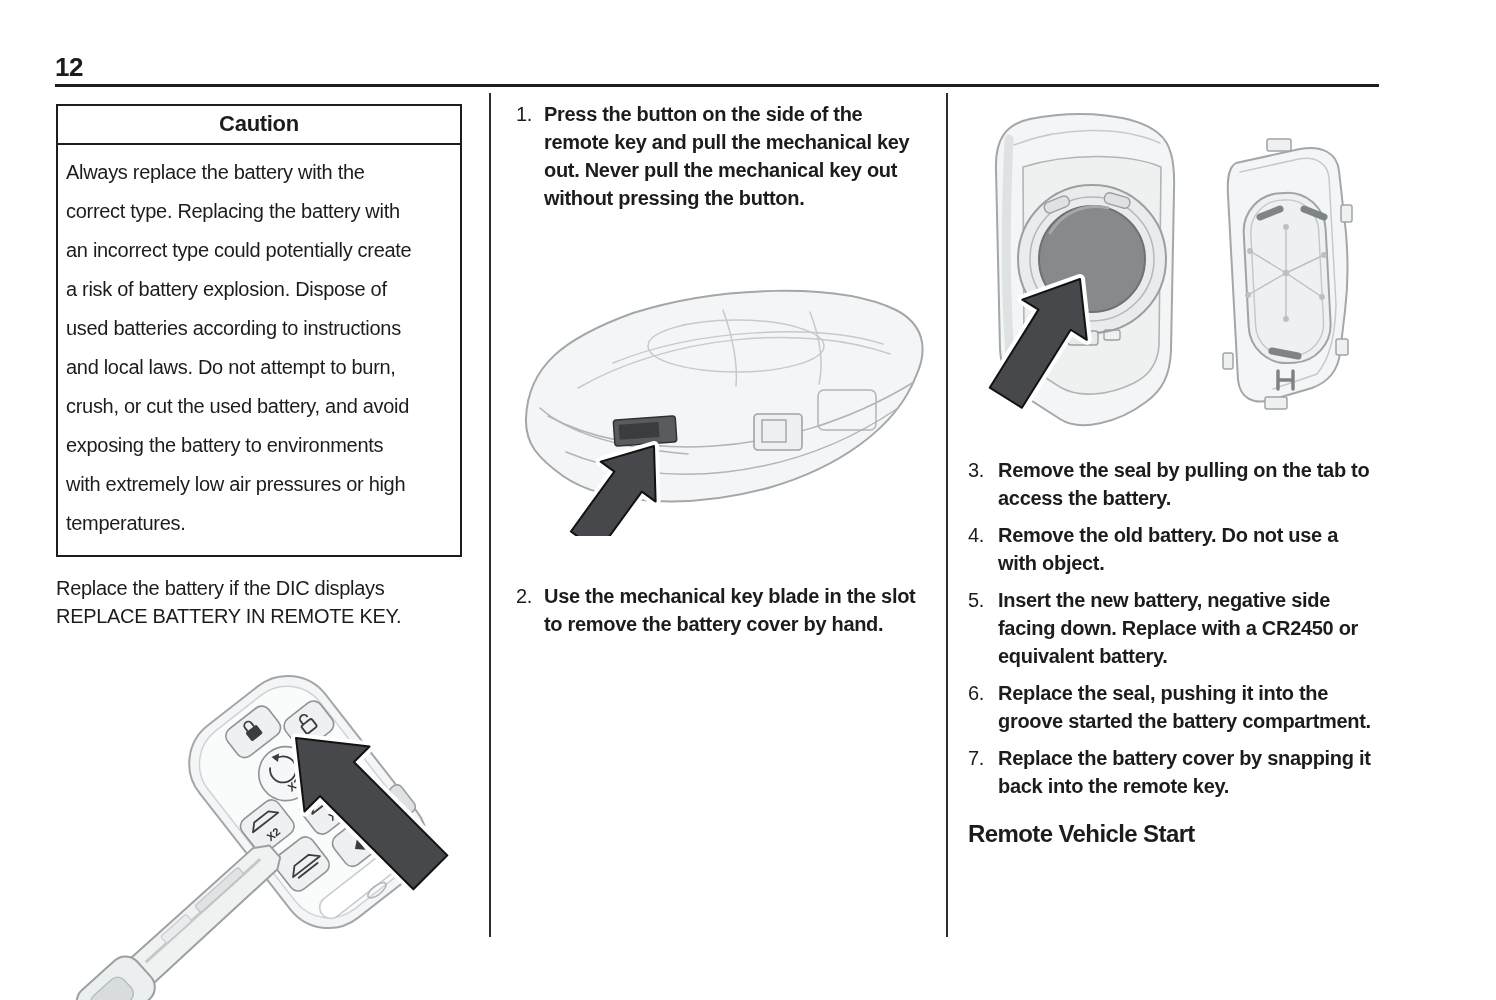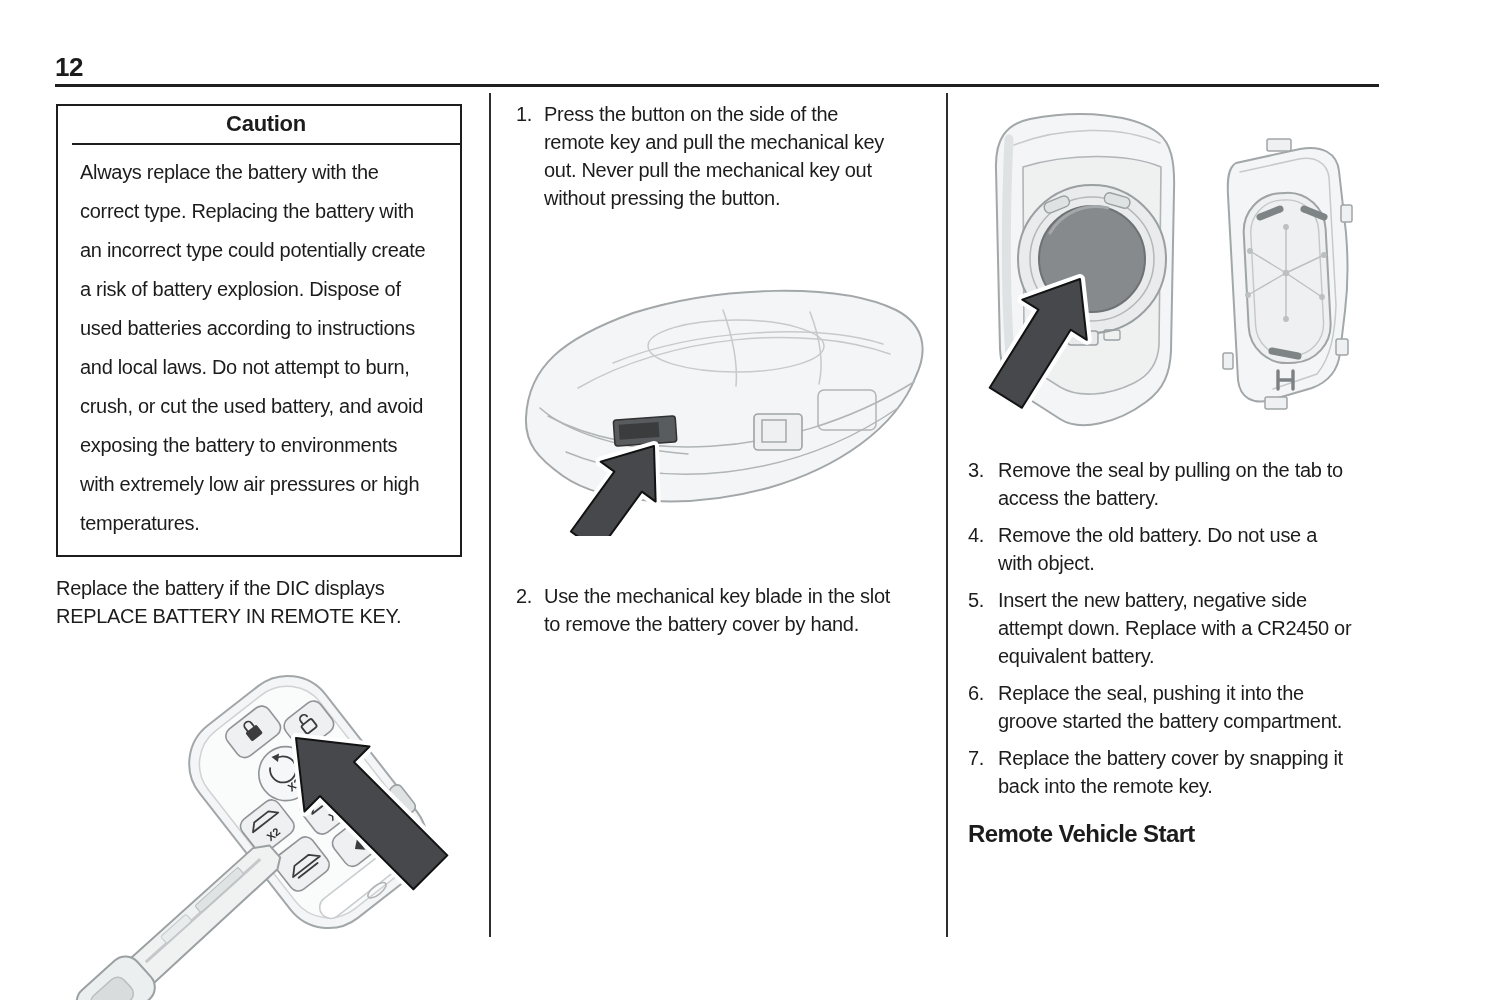--- a/index.html
+++ b/index.html
@@ -13,32 +13,32 @@
   .hdr-rule{position:absolute;left:55px;top:84px;width:1324px;height:3px;background:#1f1f1f;}
 
   
   .vdiv{position:absolute;top:93px;height:844px;width:2px;background:#2e2e2e;}
 
   
   .body-txt{font-size:20px;letter-spacing:-0.3px;line-height:28px;white-space:pre-line;}
 
   
   .col1{position:absolute;left:56px;top:104px;width:406px;}
-  .caution{border:2.5px solid #1d1d1d;padding-left:14px;}
+  .caution{border:2.5px solid #1d1d1d;}
   .caution-title{font-weight:bold;font-size:22px;text-align:center;padding:5px 0 6px;
                  border-bottom:2.5px solid #1d1d1d;letter-spacing:-0.3px;}
   .caution-body{padding:8px 6px 12px 8px;line-height:39px;}
   .dic-note{margin-top:17px;width:412px;}
 
   
   .col2{position:absolute;left:516px;top:100px;width:424px;}
   .step{display:flex;align-items:flex-start;}
   .step-num{flex:none;width:28px;font-size:20px;letter-spacing:-0.3px;line-height:28px;}
   .col3 .step-num{width:30px;}
-  .step-text{flex:1;}
+  .step-text{flex:1;font-weight:bold;}
 
   
   .col3{position:absolute;left:968px;top:105px;width:420px;}
   .col3 .step{margin-bottom:9px;}
   .rvs-heading{font-weight:bold;font-size:24px;letter-spacing:-0.6px;margin:20px 0 0 0;}
   .rvs-para{margin-top:15px;width:442px;}
 
   figure{margin:0;padding:0;}
 
   
@@ -262,21 +262,21 @@
 access the battery.</span>
     </div>
     <div class="step">
       <span class="step-num">4.</span>
       <span class="step-text body-txt">Remove the old battery. Do not use a
 with object.</span>
     </div>
     <div class="step">
       <span class="step-num">5.</span>
       <span class="step-text body-txt">Insert the new battery, negative side
-attempt down. Replace with a CR2450 or
+facing down. Replace with a CR2450 or
 equivalent battery.</span>
     </div>
     <div class="step">
       <span class="step-num">6.</span>
       <span class="step-text body-txt">Replace the seal, pushing it into the
 groove started the battery compartment.</span>
     </div>
     <div class="step">
       <span class="step-num">7.</span>
       <span class="step-text body-txt">Replace the battery cover by snapping it

